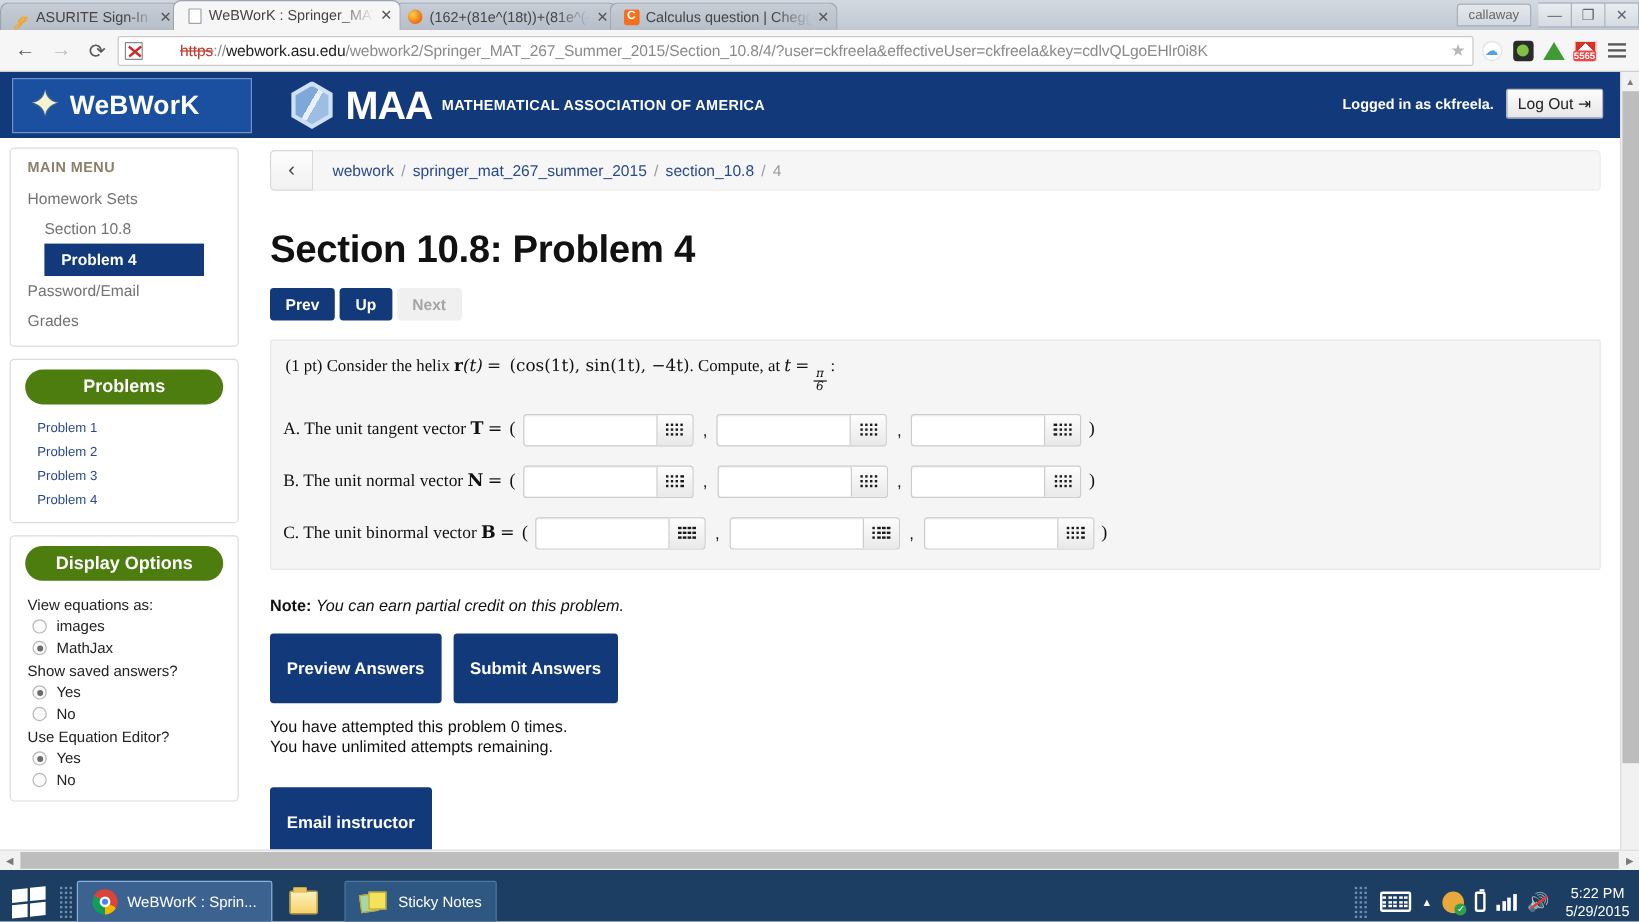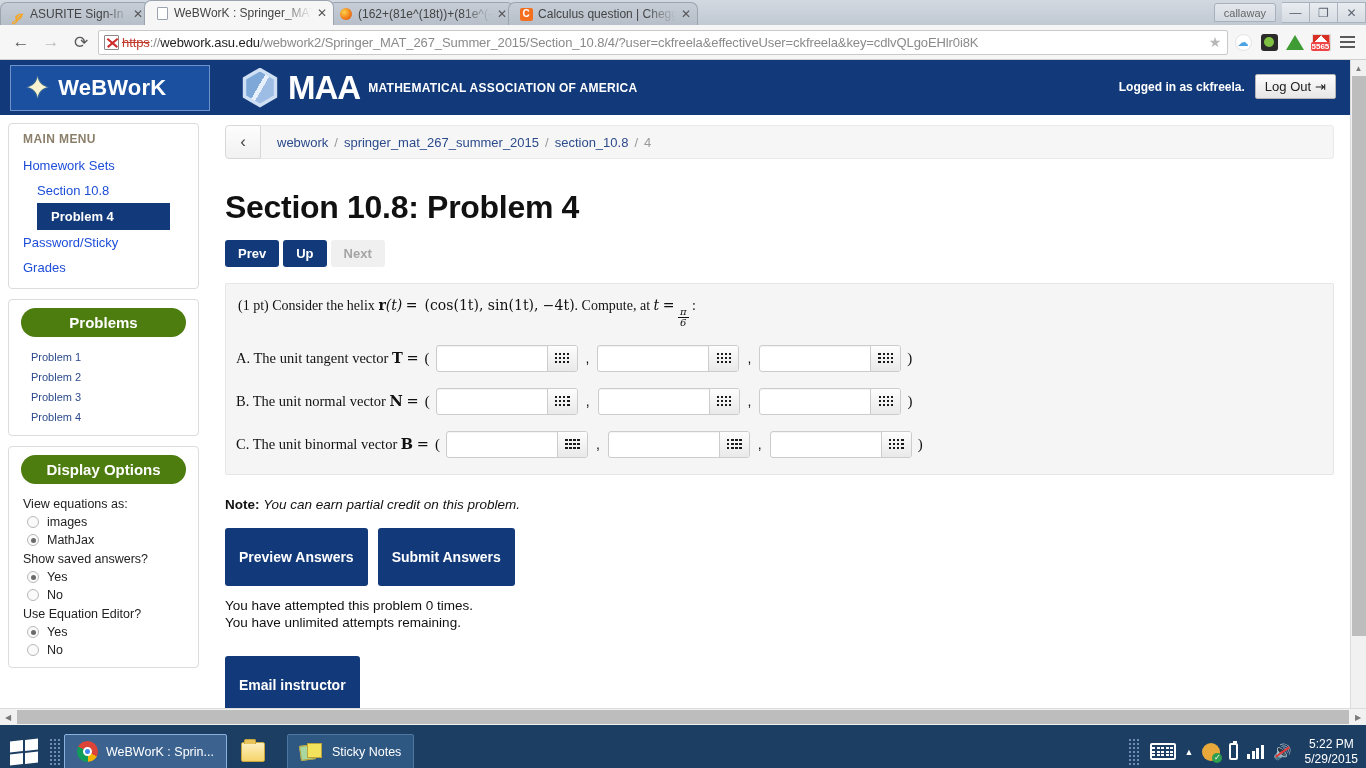--- a/index.html
+++ b/index.html
@@ -97,21 +97,21 @@
     margin-right: 3px;
     border: 1px solid #888; border-radius: 1px; background: #fff;
   }
   #cert-icon::before, #cert-icon::after {
     content: ""; position: absolute; left: 1px; top: 6px; width: 13px; height: 1.5px;
     background: #cc2b2b;
   }
   #cert-icon::before { transform: rotate(40deg); }
   #cert-icon::after { transform: rotate(-40deg); }
   #url { flex: 1 1 auto; white-space: nowrap; overflow: hidden; color: #8a8a8a; letter-spacing: -0.1px; }
-  #url .scheme { color: #c0392b; text-decoration: line-through; }
+  #url .scheme { color: #c0392b; text-decoration: line-through; margin-left: 28px; }
   #url .host { color: #222; }
   #star-icon { flex: 0 0 16px; color: #b8b8b8; font-size: 14px; text-align: center; }
 
   .ext-icon { width: 22px; height: 26px; display: flex; align-items: center; justify-content: center; position: relative; }
   .ico-cloud {
     width: 17px; height: 17px; border-radius: 50%;
     background: #fff; border: 1px solid #e2e2e2;
     display: flex; align-items: center; justify-content: center;
     color: #4ba3e3; font-size: 11px;
   }
@@ -189,21 +189,21 @@
   #sidebar { width: 207px; flex: 0 0 207px; padding: 8px 8px 0 8px; }
   .panel {
     border: 1px solid #dcdcdc; border-radius: 4px; background: #fff;
     padding: 8px 0; margin-bottom: 10px;
   }
   .panel-head {
     font-size: 12px; font-weight: bold; color: #8a7f6a; letter-spacing: 0.4px;
     padding: 0 0 7px 14px;
   }
   .navlink {
-    display: block; font-size: 13px; color: #1d4ed8; padding: 5px 0 5px 14px;
+    display: block; font-size: 13px; color: #737373; padding: 5px 0 5px 14px;
     text-decoration: none;
   }
   .navlink.lvl2 { padding-left: 28px; }
   .navlink.current {
     background: #123a7a; color: #fff; font-weight: bold;
     margin-left: 28px; padding-left: 14px; padding-top: 6px; padding-bottom: 6px;
     width: 133px;
   }
   .panel-title {
     background: #4d7c0f; color: #fff; font-size: 15px; font-weight: bold;
@@ -464,21 +464,21 @@
 
       <div id="body-wrap">
 
         <div id="sidebar">
 
           <div class="panel">
             <div class="panel-head">MAIN MENU</div>
             <a class="navlink">Homework Sets</a>
             <a class="navlink lvl2">Section 10.8</a>
             <a class="navlink current">Problem 4</a>
-            <a class="navlink">Password/Sticky</a>
+            <a class="navlink">Password/Email</a>
             <a class="navlink">Grades</a>
           </div>
 
           <div class="panel">
             <div class="panel-title">Problems</div>
             <a class="plist" style="display:block">Problem 1</a>
             <a class="plist" style="display:block">Problem 2</a>
             <a class="plist" style="display:block">Problem 3</a>
             <a class="plist" style="display:block">Problem 4</a>
           </div>

